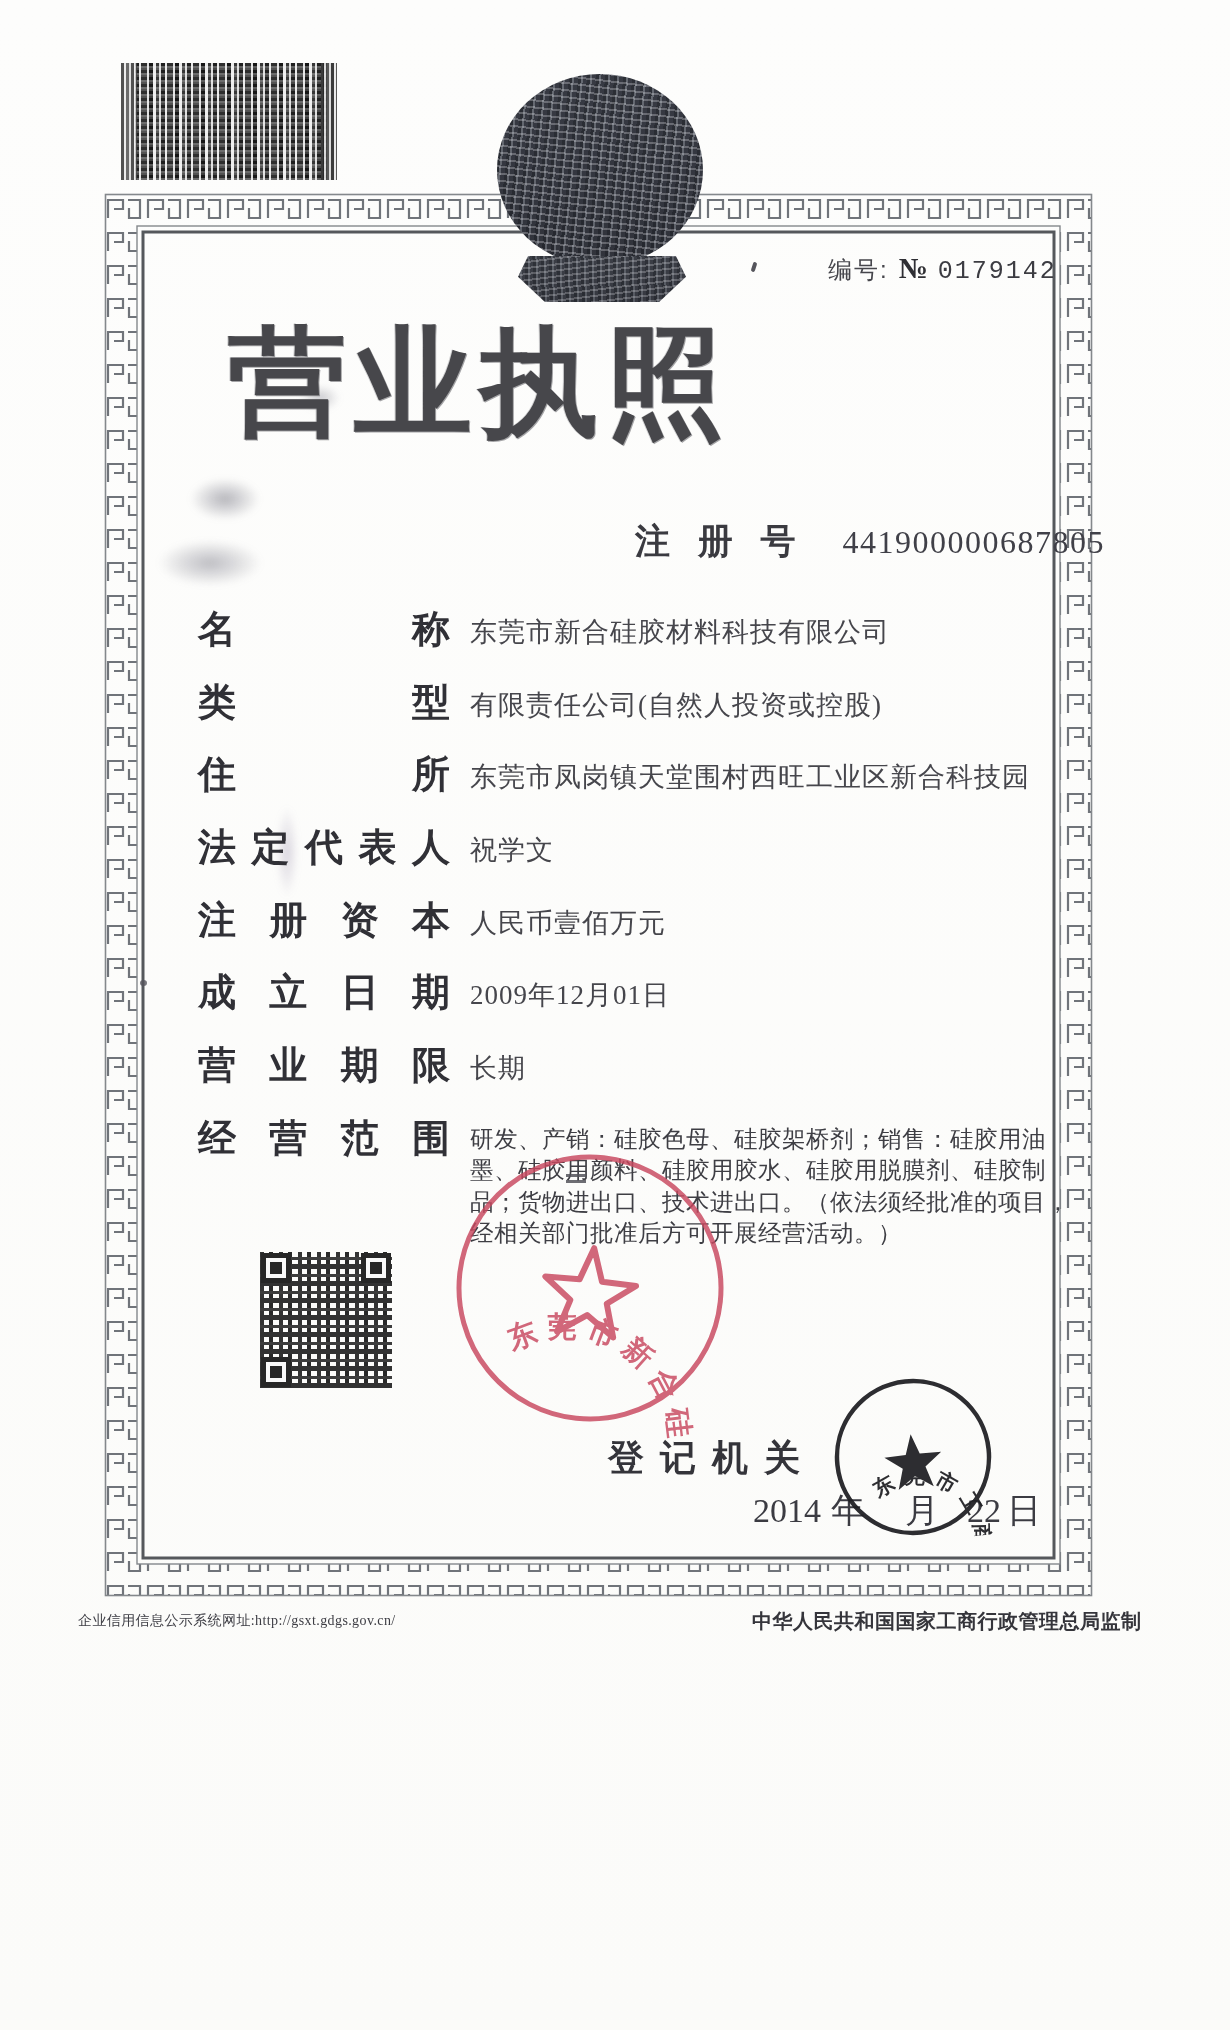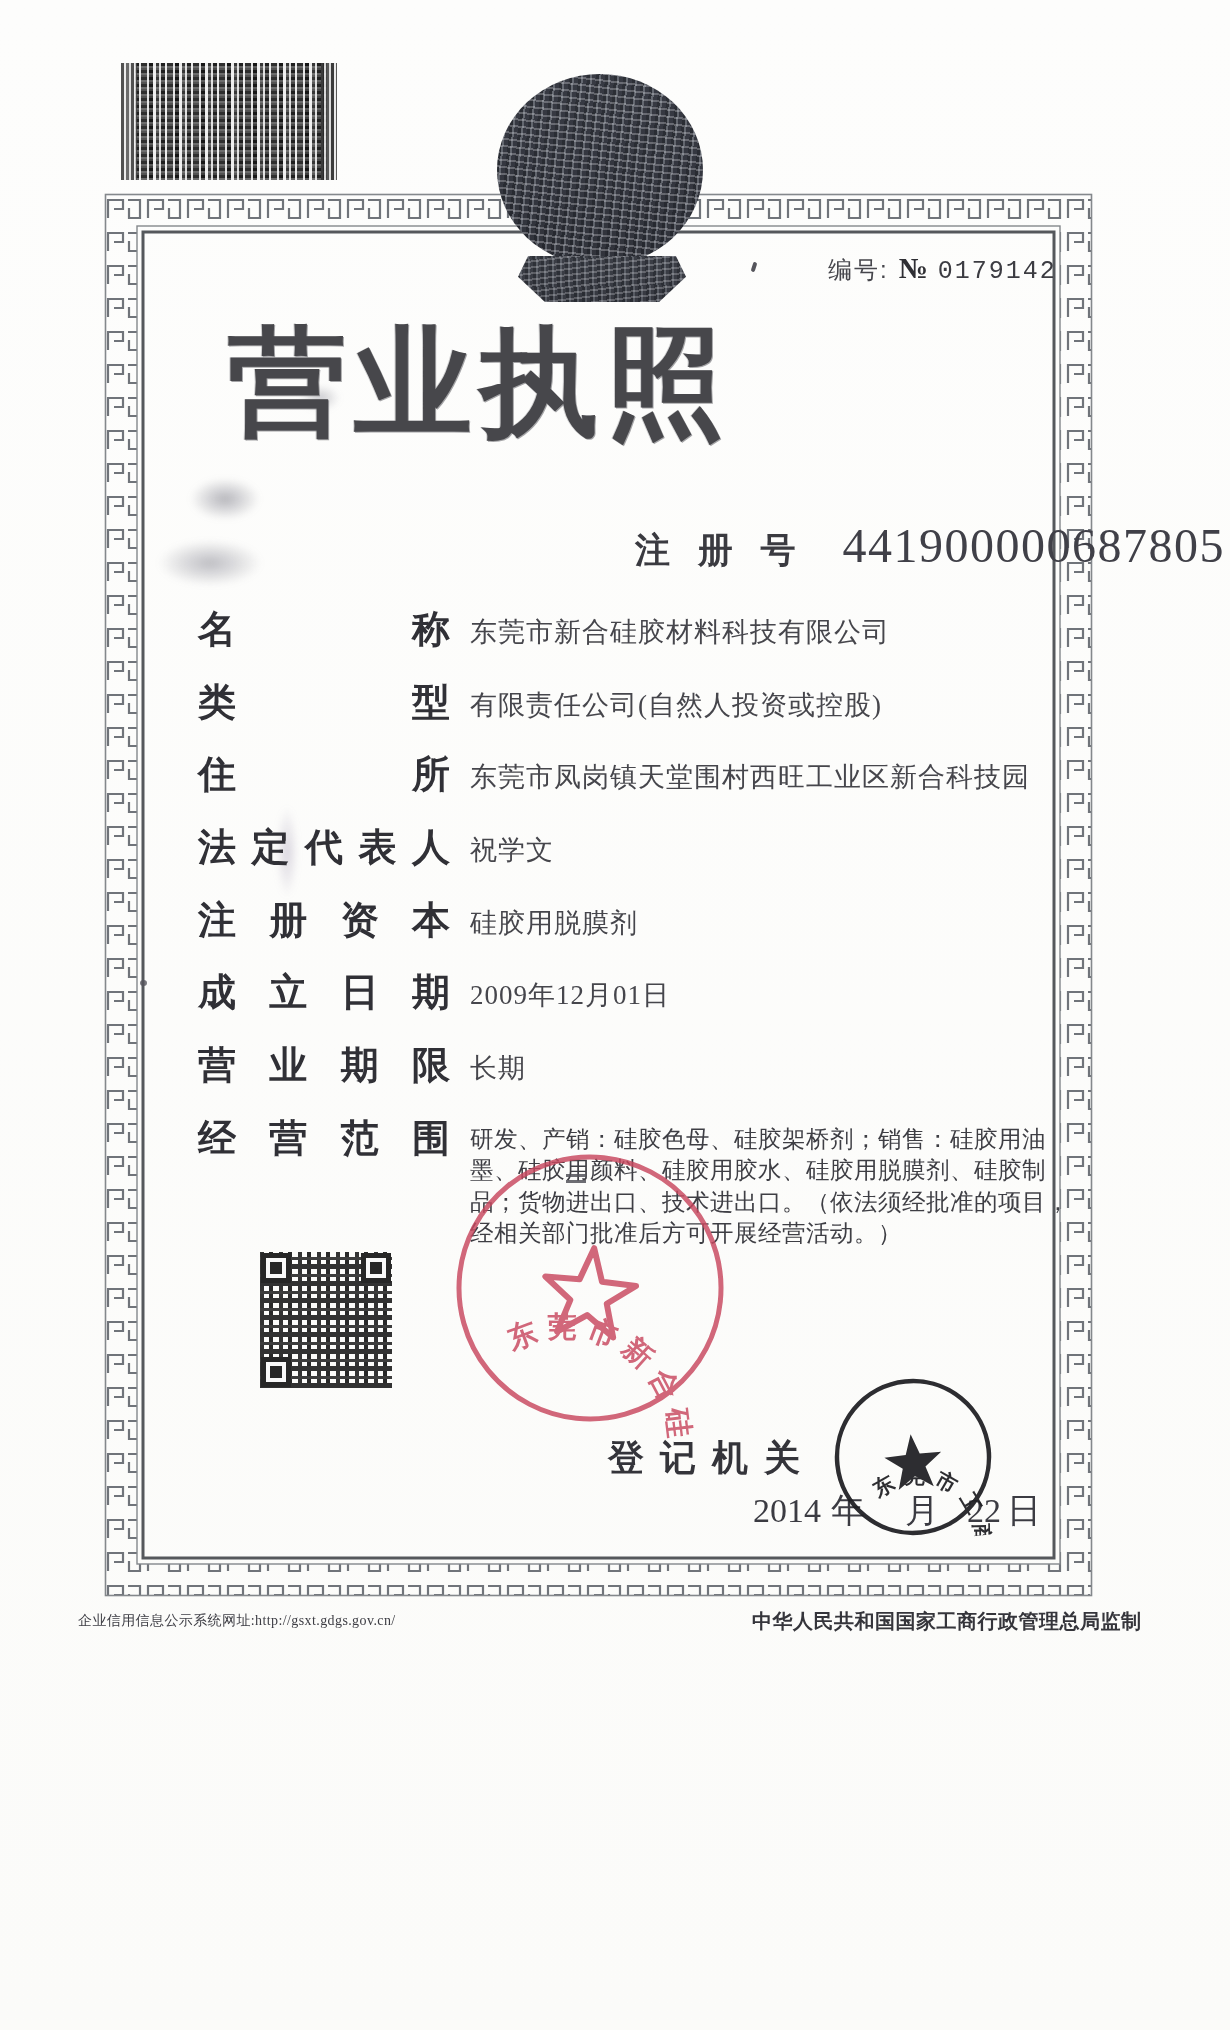--- a/index.html
+++ b/index.html
@@ -64,21 +64,21 @@
     font-size:118px; font-weight:bold; line-height:1.1; color:#454549;
     text-shadow:1px 1px 0 rgba(90,90,95,.55), -1px 0 0 rgba(120,120,125,.35);
     filter:contrast(.96);
   }
 
   .reg-line{
     position:absolute; left:598px; top:518px; z-index:4;
     display:flex; align-items:baseline; gap:38px; white-space:nowrap;margin-left:37px;
   }
   .reg-label{ font-family:"Liberation Sans","DejaVu Sans",sans-serif; font-size:35px; font-weight:600; color:#3a3a40; letter-spacing:9px; }
-  .reg-number{ font-size:48px; color:#404048; letter-spacing:1.5px; }
+  .reg-number{ font-size:32px; color:#404048; letter-spacing:1.5px; }
 
   .fields-list{ position:absolute; left:198px; top:608px; width:880px; z-index:4; }
   .field-row{ display:flex; align-items:flex-start; margin-bottom:29px; }
   .field-label{
     width:252px; min-width:252px; margin-right:20px;
     display:flex; justify-content:space-between;
     font-family:"Liberation Sans","DejaVu Sans",sans-serif;
     font-size:38px; font-weight:600; line-height:1.15; color:#303036;
   }
   .field-value{ font-size:27px; line-height:1.3; color:#46464c; letter-spacing:1px; padding-top:7px; }
@@ -210,21 +210,21 @@
         </div>
         <div class="field-value">祝学文</div>
       </div>
       <div class="field-row">
         <div class="field-label">
           <span>注</span>
           <span>册</span>
           <span>资</span>
           <span>本</span>
         </div>
-        <div class="field-value">硅胶用脱膜剂</div>
+        <div class="field-value">人民币壹佰万元</div>
       </div>
       <div class="field-row">
         <div class="field-label">
           <span>成</span>
           <span>立</span>
           <span>日</span>
           <span>期</span>
         </div>
         <div class="field-value">2009年12月01日</div>
       </div>

